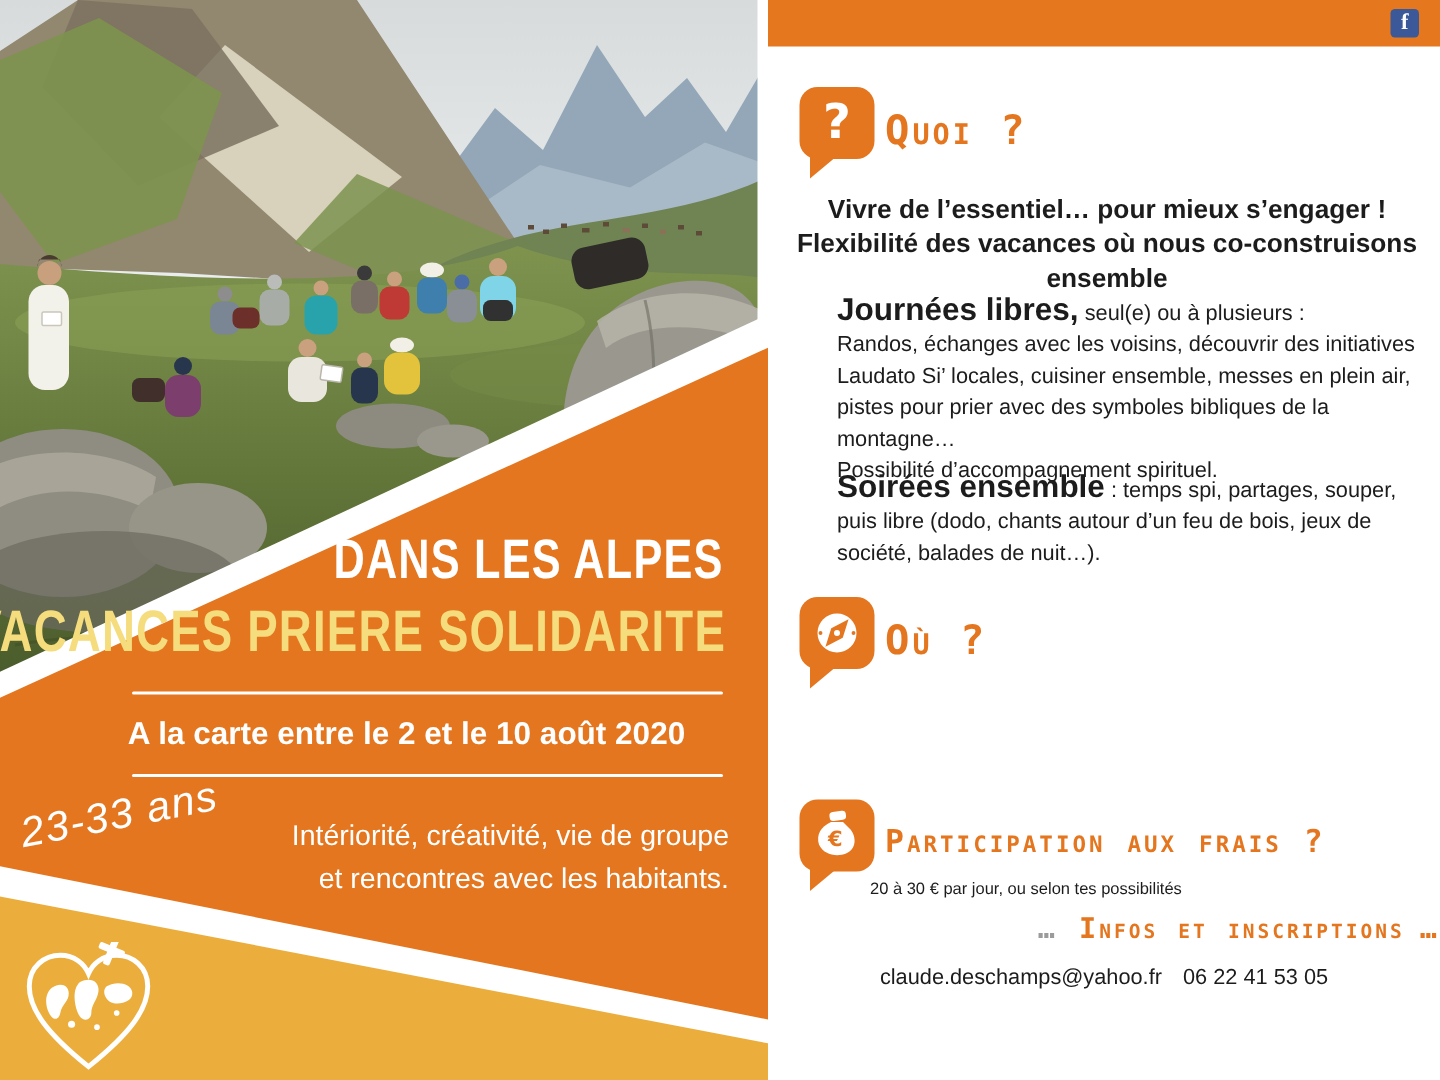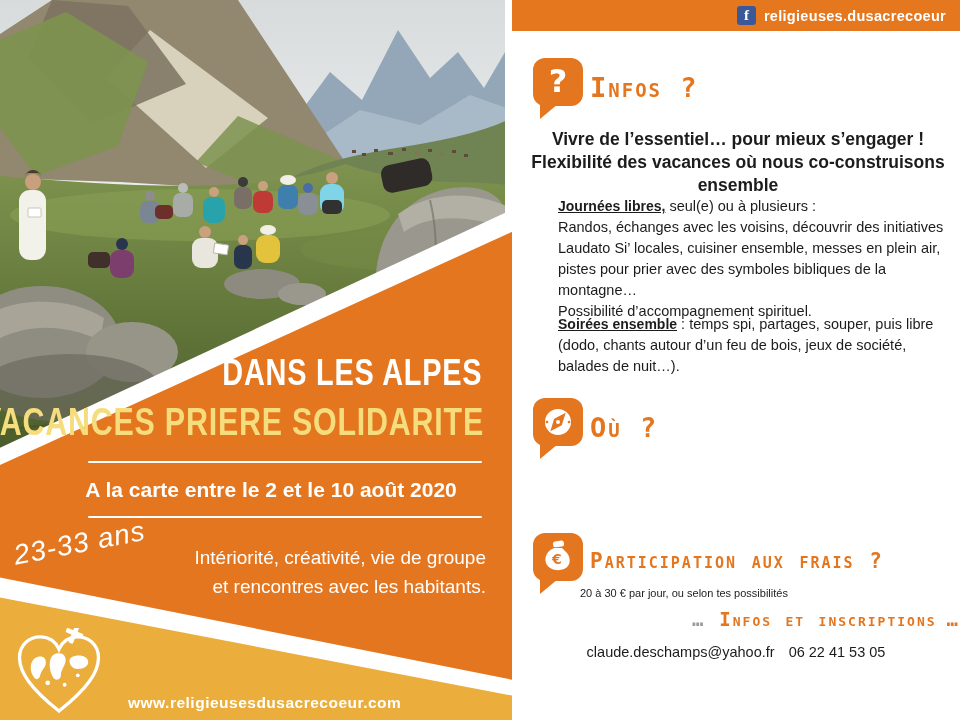--- a/index.html
+++ b/index.html
@@ -44,21 +44,21 @@
           border-top:15px solid #e4761f;border-right:18px solid transparent;}
   .q-glyph{color:#fff;font-size:32px;font-weight:bold;font-family:"DejaVu Sans",sans-serif;margin-top:-3px;}
   .stitle{position:absolute;color:#e4761f;font-family:"DejaVu Sans Mono",monospace;
           font-weight:bold;font-variant:small-caps;letter-spacing:2px;white-space:nowrap;}
   .t-quoi{left:78px;top:72px;font-size:27px;}
   .t-ou{left:78px;top:412px;font-size:27px;}
   .t-frais{left:78px;top:549px;font-size:21px;}
   .intro{position:absolute;left:6px;right:2px;top:128px;text-align:center;
          font-size:17.5px;font-weight:bold;line-height:23px;}
   .para{position:absolute;font-size:14.5px;line-height:21px;}
-  .lead{font-size:14px;font-weight:bold;text-decoration:underline;}
+  .lead{font-size:21px;font-weight:bold;}
   .pre{white-space:pre-line;}
   .p-jours{left:46px;top:196px;width:402px;}
   .p-soirees{left:46px;top:314px;width:400px;}
   .p-kimpina{left:70px;top:450px;width:376px;}
   .p-frais{left:68px;top:583px;font-size:11px;}
   .infos-line{position:absolute;left:0;right:0;top:608px;text-align:right;
           font-family:"DejaVu Sans Mono",monospace;font-weight:bold;font-size:19px;letter-spacing:2px;}
   .dots-gray{color:#9b9b9b;margin-right:14px;}
   .dots-orange{color:#e4761f;margin-left:10px;}
   .infos-title{color:#e4761f;font-variant:small-caps;}
@@ -205,34 +205,32 @@
       <g fill="#ffffff">
         <path d="M24,32 C30,28 36,30 36,36 C36,42 31,44 30,50 C29,55 25,56 22,50 C19,44 19,36 24,32 Z"></path>
         <path d="M44,28 C52,24 58,28 57,35 C56,41 52,44 52,50 C52,55 46,57 43,51 C40,45 38,33 44,28 Z"></path>
         <path d="M63,31 C70,27 80,29 81,35 C82,41 74,44 68,43 C62,42 59,34 63,31 Z"></path>
         <circle cx="38" cy="58" r="2.5"></circle>
           <circle cx="56" cy="60" r="2"></circle>
           <circle cx="70" cy="50" r="2"></circle>
       </g>
     </svg>
 
-    <div class="ltxt website">www.religieusesdusacrecoeur.com</div>
   </div>
 
   <div class="right">
 
     <div class="topbar">
       <div class="fb-icon">f</div>
-      <div class="fb-handle">religieuses.dusacrecoeur</div>
     </div>
 
     <div class="bubble" style="left:21px;top:58px;">
       <span class="q-glyph">?</span>
     </div>
-    <div class="stitle t-quoi">Infos ?</div>
+    <div class="stitle t-quoi">Quoi ?</div>
 
     <div class="intro">
       <div>Vivre de l’essentiel… pour mieux s’engager !</div>
       <div>Flexibilité des vacances où nous co-construisons ensemble</div>
     </div>
 
     <div class="para p-jours">
       <div>
         <span class="lead">Journées libres,</span><span> seul(e) ou à plusieurs :</span>
       </div>

